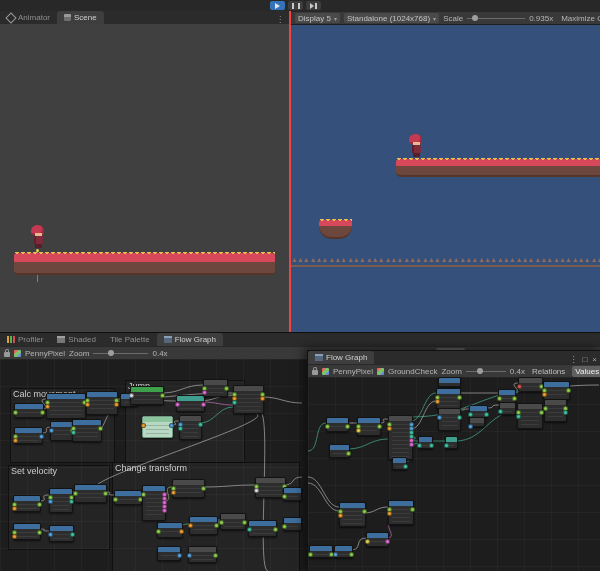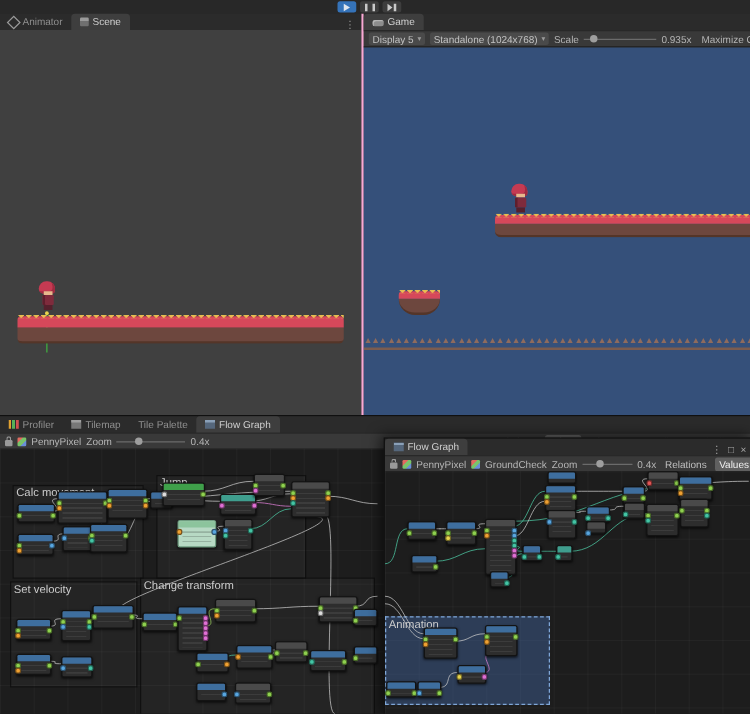--- a/index.html
+++ b/index.html
@@ -10,21 +10,21 @@
   .playbar{position:absolute;top:0;left:0;right:0;height:11px;background:#282828;display:flex;gap:3px;padding-left:270px;align-items:center;}
   .pbtn{width:15px;height:9px;background:#3d3d3d;border-radius:2px;display:flex;align-items:center;justify-content:center;}
   .pbtn.active{background:#3573b9;}
   .icon-play{width:0;height:0;border-left:5px solid #dfe6ee;border-top:3px solid transparent;border-bottom:3px solid transparent;}
   .icon-pause{width:4px;height:6px;border-left:2px solid #c9c9c9;border-right:2px solid #c9c9c9;}
   .icon-step{width:0;height:0;border-left:4px solid #c9c9c9;border-top:3px solid transparent;border-bottom:3px solid transparent;margin-right:1px;}
   .stepbar{width:2px;height:6px;background:#c9c9c9;}
   
   .panes{position:absolute;top:11px;left:0;width:600px;height:321px;display:flex;}
   .pane{display:flex;flex-direction:column;min-width:0;}
-  .pane.scene-pane{width:289px;border-right:2px solid #f9a8d4;}
+  .pane.scene-pane{width:289px;border-right:2px solid #ef4444;}
   .pane.game-pane{flex:1;}
   .tabbar{height:13px;background:#2b2b2b;display:flex;align-items:flex-end;position:relative;}
   .tab{display:flex;align-items:center;gap:3px;padding:0 7px;height:13px;color:#8f8f8f;white-space:nowrap;}
   .tab.active{background:#3e3e3e;color:#cfcfcf;border-radius:3px 3px 0 0;align-items:center;}
   .tab-menu{margin-left:auto;padding:0 5px;color:#9a9a9a;font-size:8px;}
   .ptoolbar{height:12px;background:#393939;border-top:1px solid #282828;border-bottom:1px solid #1f1f1f;
             display:flex;align-items:center;gap:4px;padding:0 4px;color:#b5b5b5;overflow:hidden;white-space:nowrap;flex:0 0 auto;}
   .dd{display:flex;align-items:center;gap:2px;padding:0 3px;height:10px;background:#4a4a4a;border-radius:2px;color:#c3c3c3;}
   .dd::after{content:"\25BE";font-size:6px;color:#9a9a9a;margin-left:1px;}
   .tbtn{padding:0 3px;height:10px;background:#4a4a4a;border-radius:2px;display:flex;align-items:center;color:#c3c3c3;}
@@ -141,26 +141,20 @@
           <div class="pivot" style="left:5px;top:24px;"></div>
         </div>
         <div class="platform" style="left:14px;top:229px;width:261px;">
           <div class="p-red" style="height:9px;border-radius:3px 3px 0 0;"></div>
           <div class="p-brown" style="height:11px;border-radius:0 0 4px 4px;"></div>
         </div>
       </div>
     </div>
 
     <div class="pane game-pane">
-      <div class="tabbar">
-        <div class="tab active">
-          <span class="icon-gamepad"></span>
-          <span>Game</span>
-        </div>
-      </div>
       <div class="ptoolbar">
         <div class="dd">
             <span>Display 5</span>
           </div>
         <div class="dd">
             <span>Standalone (1024x768)</span>
           </div>
         <span class="labeltxt">Scale</span>
         <div class="slider" style="width:58px;">
             <div class="knob" style="left:8%;"></div>
@@ -191,21 +185,21 @@
   </div>
 
   <div class="bottom">
     <div class="tabbar">
       <div class="tab">
         <span class="icon-profiler"></span>
         <span>Profiler</span>
       </div>
       <div class="tab">
         <span class="icon-console"></span>
-        <span>Tilemap</span>
+        <span>Shaded</span>
       </div>
       <div class="tab">
         <span>Tile Palette</span>
       </div>
       <div class="tab active">
         <span class="icon-flowg"></span>
         <span>Flow Graph</span>
       </div>
     </div>
     <div class="ptoolbar">
@@ -454,23 +448,20 @@
       <span class="labeltxt">Zoom</span>
       <div class="slider" style="width:40px;">
           <div class="knob" style="left:27%;"></div>
         </div>
       <span class="labeltxt">0.4x</span>
       <span class="vbtn">Relations</span>
       <span class="vbtn active">Values</span>
 
     </div>
     <div class="graph" id="right-graph">
-        <div class="ggroup selected" style="left: 0px; top: 116px; width: 130px; height: 69px;">
-          <span class="glabel">Animation</span>
-        </div>
         <svg class="edges">
           <path d="M0 74 C12 74,6 46,18 46" fill="none" stroke="#4ec9a4" stroke-width="0.8" opacity="0.75"></path>
           <path d="M40 72 C58 72,62 62,80 62" fill="none" stroke="#4ec9a4" stroke-width="0.8" opacity="0.75"></path>
           <path d="M103 60 C115 60,98 64,110 64" fill="none" stroke="#4ec9a4" stroke-width="0.8" opacity="0.75"></path>
           <path d="M123 64 C135 64,125 64,137 64" fill="none" stroke="#4ec9a4" stroke-width="0.8" opacity="0.75"></path>
           <path d="M148 64 C175.45 64,181.55 34,209 34" fill="none" stroke="#4ec9a4" stroke-width="0.8" opacity="0.75"></path>
           <path d="M103 44 C115 44,116 16,128 16" fill="none" stroke="#4ec9a4" stroke-width="0.8" opacity="0.75"></path>
           <path d="M97 85 C109 85,98 66,110 66" fill="none" stroke="#4ec9a4" stroke-width="0.8" opacity="0.75"></path>
           <path d="M103 40 C162.4 40,175.6 12,235 12" fill="none" stroke="#4ec9a4" stroke-width="0.8" opacity="0.75"></path>
           <path d="M39 46 C51 46,37 46,49 46" fill="none" stroke="#c8c8c8" stroke-width="0.8" opacity="0.75"></path>

